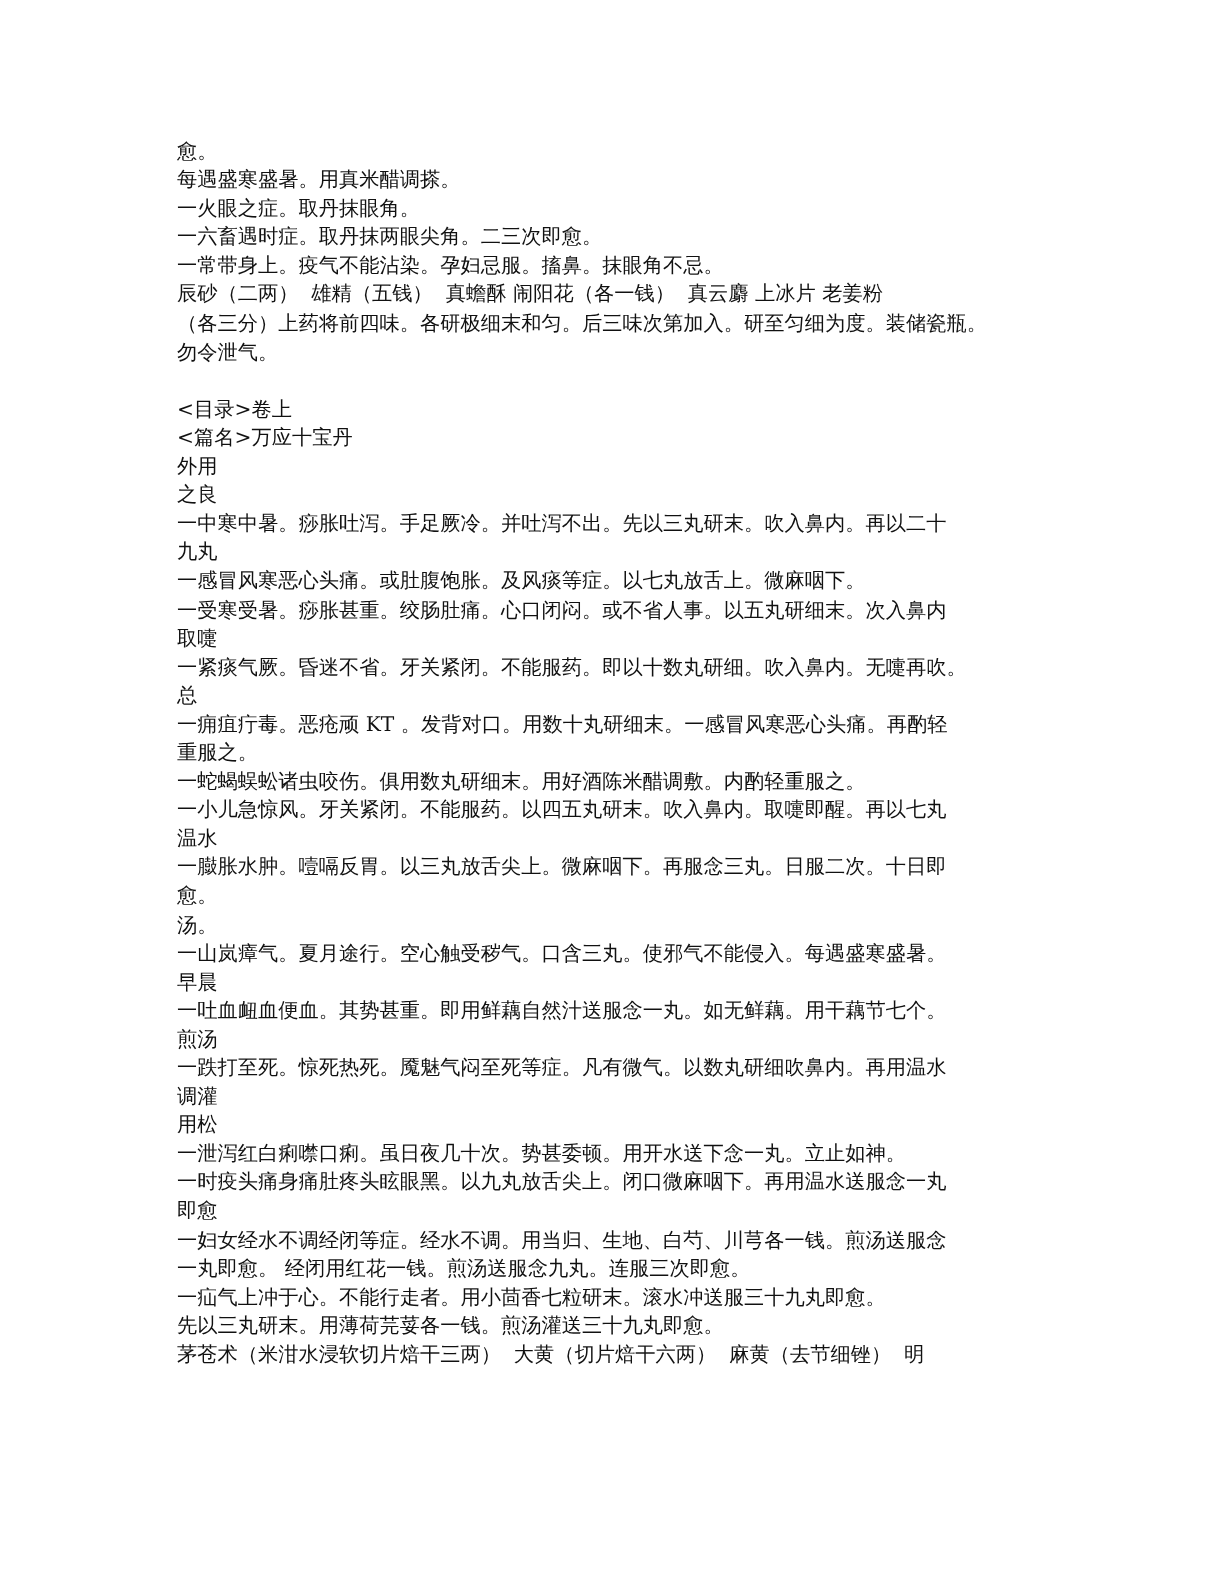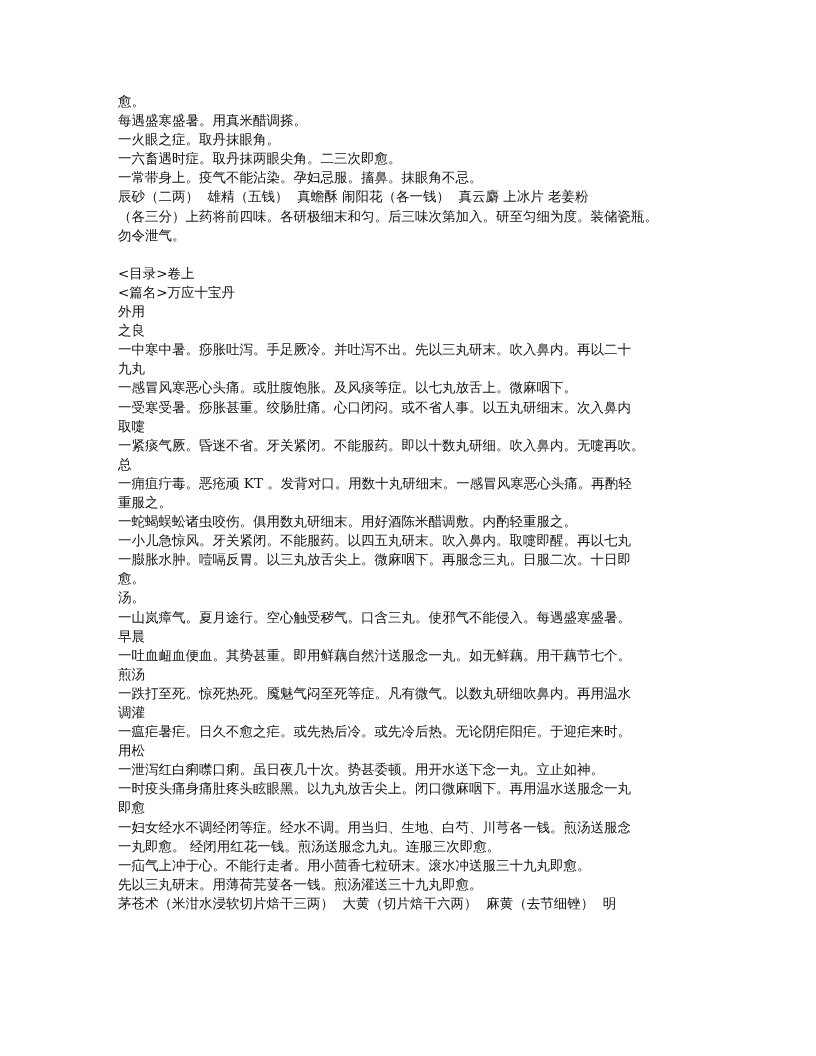--- a/index.html
+++ b/index.html
@@ -53,30 +53,30 @@
   <div class="line">九丸</div>
   <div class="line">一感冒风寒恶心头痛。或肚腹饱胀。及风痰等症。以七丸放舌上。微麻咽下。</div>
   <div class="line">一受寒受暑。痧胀甚重。绞肠肚痛。心口闭闷。或不省人事。以五丸研细末。次入鼻内</div>
   <div class="line">取嚏</div>
   <div class="line">一紧痰气厥。昏迷不省。牙关紧闭。不能服药。即以十数丸研细。吹入鼻内。无嚏再吹。</div>
   <div class="line">总</div>
   <div class="line">一痈疽疔毒。恶疮顽 KT 。发背对口。用数十丸研细末。一感冒风寒恶心头痛。再酌轻</div>
   <div class="line">重服之。</div>
   <div class="line">一蛇蝎蜈蚣诸虫咬伤。俱用数丸研细末。用好酒陈米醋调敷。内酌轻重服之。</div>
   <div class="line">一小儿急惊风。牙关紧闭。不能服药。以四五丸研末。吹入鼻内。取嚏即醒。再以七丸</div>
+  <div class="line">温水</div>
   <div class="line">一臌胀水肿。噎嗝反胃。以三丸放舌尖上。微麻咽下。再服念三丸。日服二次。十日即</div>
   <div class="line">愈。</div>
   <div class="line">汤。</div>
   <div class="line">一山岚瘴气。夏月途行。空心触受秽气。口含三丸。使邪气不能侵入。每遇盛寒盛暑。</div>
   <div class="line">早晨</div>
   <div class="line">一吐血衄血便血。其势甚重。即用鲜藕自然汁送服念一丸。如无鲜藕。用干藕节七个。</div>
   <div class="line">煎汤</div>
   <div class="line">一跌打至死。惊死热死。魇魅气闷至死等症。凡有微气。以数丸研细吹鼻内。再用温水</div>
   <div class="line">调灌</div>
-  <div class="line">一瘟疟暑疟。日久不愈之疟。或先热后冷。或先冷后热。无论阴疟阳疟。于迎疟来时。</div>
   <div class="line">用松</div>
   <div class="line">一泄泻红白痢噤口痢。虽日夜几十次。势甚委顿。用开水送下念一丸。立止如神。</div>
   <div class="line">一时疫头痛身痛肚疼头眩眼黑。以九丸放舌尖上。闭口微麻咽下。再用温水送服念一丸</div>
   <div class="line">即愈</div>
   <div class="line">一妇女经水不调经闭等症。经水不调。用当归、生地、白芍、川芎各一钱。煎汤送服念</div>
   <div class="line">一丸即愈。 经闭用红花一钱。煎汤送服念九丸。连服三次即愈。</div>
   <div class="line">一疝气上冲于心。不能行走者。用小茴香七粒研末。滚水冲送服三十九丸即愈。</div>
   <div class="line">先以三丸研末。用薄荷芫荽各一钱。煎汤灌送三十九丸即愈。</div>
   <div class="line">茅苍术（米泔水浸软切片焙干三两）  大黄（切片焙干六两）  麻黄（去节细锉）  明</div>
   <div class="line"></div>

